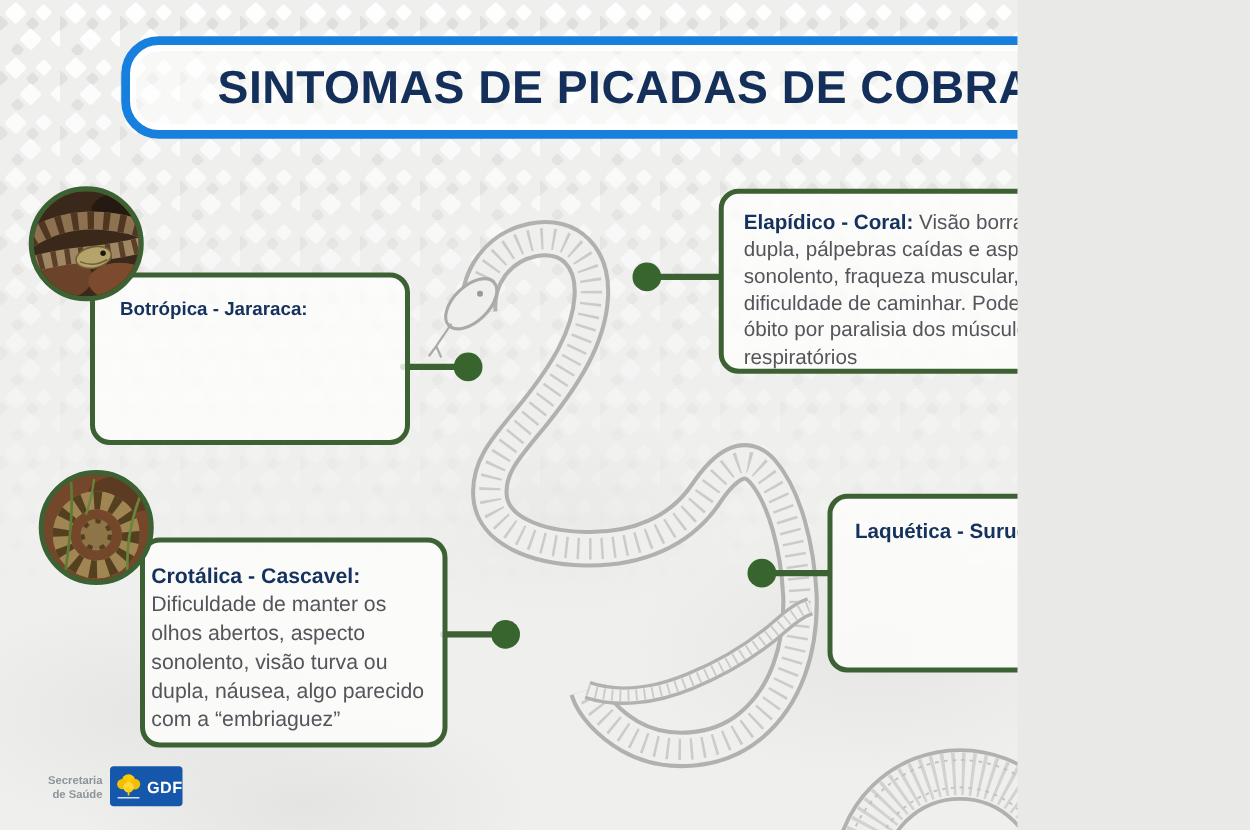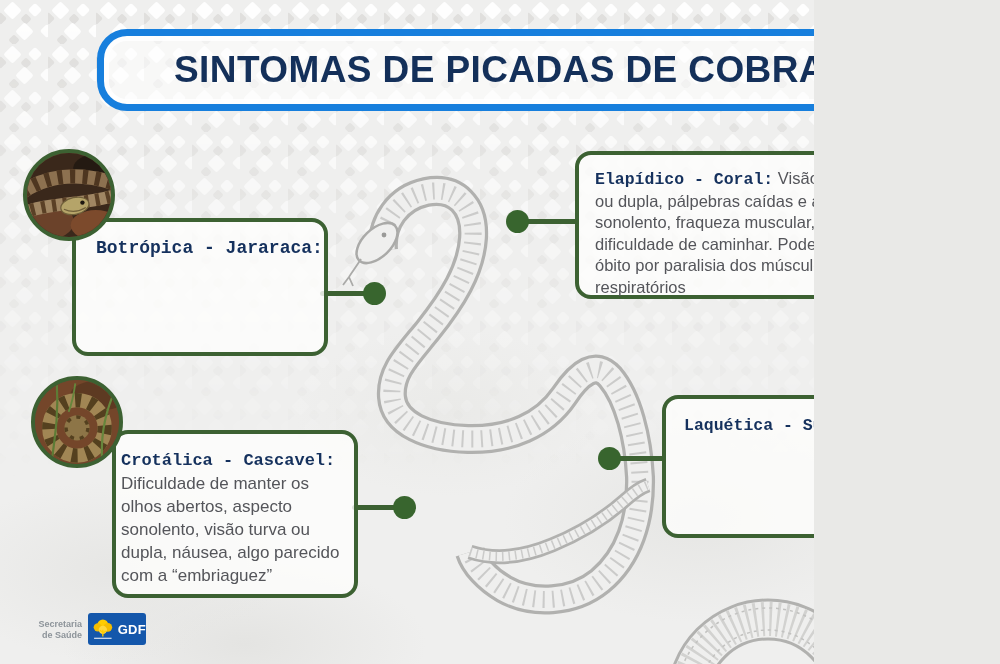--- a/index.html
+++ b/index.html
@@ -28,23 +28,23 @@
   }
 
   
   .card{
     position:absolute;box-sizing:border-box;z-index:4;
     border:4px solid #3c6132;border-radius:16px;
     background:rgba(253,253,252,0.84);
     color:#54555a;
   }
   .card p{margin:0;}
-  .card .hd{color:#15315d;font-weight:bold;display:block;white-space:nowrap;font-family:Liberation Mono, monospace;}
+  .card .hd{color:#15315d;font-weight:bold;display:block;white-space:nowrap;}
   .card .hd.inline{display:inline;white-space:normal;}
-  #card-botropica{left:72px;top:218px;width:256px;height:138px;padding:15px 12px 6px 20px;font-size:18px;line-height:22.5px;}
+  #card-botropica{left:72px;top:218px;width:256px;height:138px;padding:15px 12px 6px 20px;font-size:15px;line-height:22.5px;}
   #card-elapidico{left:575px;top:151px;width:332px;height:148px;padding:13px 12px 6px 16px;font-size:16.5px;line-height:21.5px;}
   #card-crotalica{left:112px;top:430px;width:246px;height:168px;padding:15px 10px 6px 5px;font-size:17px;line-height:23px;}
   #card-laquetica{left:662px;top:395px;width:283px;height:143px;padding:16px 28px 6px 18px;font-size:16.5px;line-height:21.5px;}
 
   
   .cline{position:absolute;height:5px;background:#3c6132;border-radius:3px;z-index:3;}
   .cdot{position:absolute;width:23px;height:23px;border-radius:50%;background:#38652e;z-index:3;}
 
   
   .photo{

